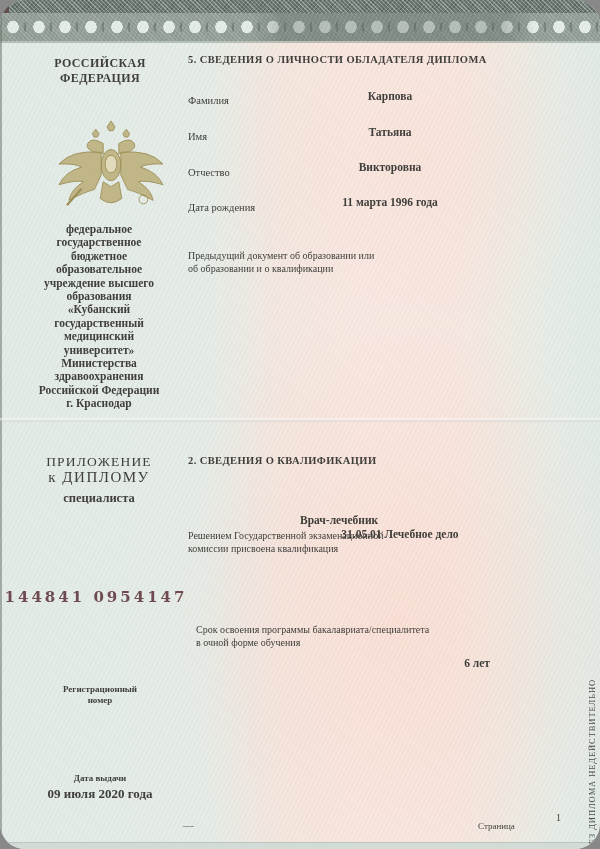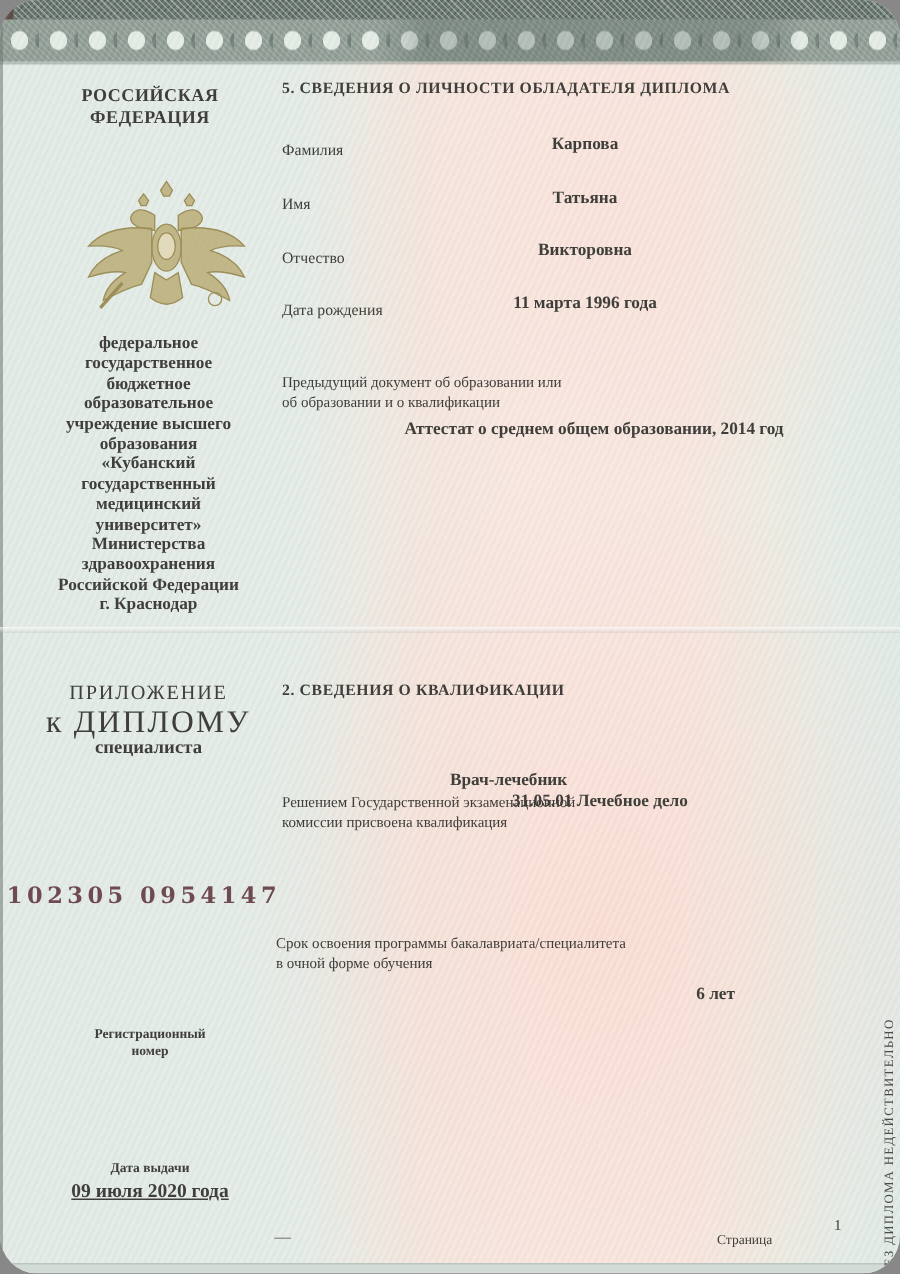--- a/index.html
+++ b/index.html
@@ -38,39 +38,39 @@
     background:linear-gradient(rgba(255,255,255,0.65), rgba(150,150,145,0.18));}
   .bottom-strip{position:absolute;left:0;right:0;bottom:0;height:6px;background:#d3dbd7;border-top:1px solid #bcc6c1;}
   
   .abs{position:absolute;white-space:pre-line;}
   .c{text-align:center;}
   
   .country{top:56px;left:28px;width:144px;font-size:12px;font-weight:bold;line-height:1.25;letter-spacing:0.4px;}
   .emblem{position:absolute;top:120px;left:52px;width:118px;height:98px;}
   .institution{top:223px;left:16px;width:166px;font-size:11.5px;font-weight:bold;line-height:13.4px;}
   .supp1{top:454px;left:18px;width:162px;font-size:13.5px;letter-spacing:1.2px;}
-  .supp2{top:469px;left:18px;width:162px;font-size:21px;letter-spacing:1.5px;}
+  .supp2{top:469px;left:18px;width:162px;font-size:15px;letter-spacing:1.5px;}
   .supp3{top:491px;left:18px;width:162px;font-size:12.5px;font-weight:bold;}
   .serial{top:588px;left:4px;width:184px;font-size:15px;font-weight:600;letter-spacing:3px;
     font-family:"DejaVu Serif",serif;color:var(--serial_red,#6f4a50);}
   .reglabel{top:684px;left:30px;width:140px;font-size:9px;font-weight:bold;line-height:1.25;}
   .regnum{top:706px;left:30px;width:140px;font-size:13px;font-weight:bold;}
   .datelabel{top:773px;left:30px;width:140px;font-size:9px;font-weight:bold;}
-  .dateval{top:786px;left:20px;width:160px;font-size:13px;font-weight:bold;text-decoration:underline;}
+  .dateval{top:786px;left:20px;width:160px;font-size:13px;font-weight:bold;}
   
   .h1{top:54px;left:188px;width:380px;font-size:10.5px;font-weight:bold;letter-spacing:0.4px;}
   .flabel{left:188px;width:120px;font-size:10.5px;}
   .fvalue{left:290px;width:200px;font-size:11.5px;font-weight:bold;text-align:center;}
   .prevlabel{top:250px;left:188px;width:320px;font-size:10px;line-height:12.5px;}
   .prevval{top:280px;left:235px;width:322px;font-size:11.5px;font-weight:bold;text-align:center;}
   .h2{top:455px;left:188px;width:380px;font-size:10.5px;font-weight:bold;letter-spacing:0.4px;}
   .declabel{top:490px;left:188px;width:320px;font-size:10px;line-height:12.5px;margin-top:40px;}
   .qual{top:514px;left:300px;width:200px;font-size:11.5px;font-weight:bold;}
   .spec{top:528px;left:300px;width:200px;font-size:11.5px;font-weight:bold;text-align:center;}
-  .durlabel{top:624px;left:184px;width:330px;font-size:10px;line-height:12.5px;}
+  .durlabel{top:624px;left:196px;width:330px;font-size:10px;line-height:12.5px;}
   .durval{top:657px;left:290px;width:200px;font-size:11.5px;font-weight:bold;text-align:right;}
   
   .dash{top:819px;left:183px;width:24px;font-size:11px;color:#5a5a55;}
   .pagelabel{top:821px;left:478px;width:60px;font-size:9px;}
   .pagenum{top:812px;left:556px;width:16px;font-size:10px;}
   .sidetext{position:absolute;top:638px;right:3px;height:212px;
     writing-mode:vertical-rl;transform:rotate(180deg);
     font-size:8.5px;letter-spacing:0.9px;color:#4a4a46;white-space:nowrap;}
 </style>
 </head>
@@ -121,21 +121,21 @@
 университет»
 Министерства
 здравоохранения
 Российской Федерации
 г. Краснодар</div>
 
   <div class="abs c supp1">ПРИЛОЖЕНИЕ</div>
   <div class="abs c supp2">к ДИПЛОМУ</div>
   <div class="abs c supp3">специалиста</div>
 
-  <div class="abs c serial">102305 0954147</div>
+  <div class="abs c serial">144841 0954147</div>
 
   <div class="abs c reglabel">Регистрационный
 номер</div>
 
   <div class="abs c datelabel">Дата выдачи</div>
   <div class="abs c dateval">09 июля 2020 года</div>
 
   <div class="abs h1">5. СВЕДЕНИЯ О ЛИЧНОСТИ ОБЛАДАТЕЛЯ ДИПЛОМА</div>
 
   <div class="abs flabel" style="top:95px">Фамилия</div>
@@ -145,21 +145,20 @@
   <div class="abs fvalue" style="top:126px">Татьяна</div>
 
   <div class="abs flabel" style="top:167px">Отчество</div>
   <div class="abs fvalue" style="top:161px">Викторовна</div>
 
   <div class="abs flabel" style="top:202px">Дата рождения</div>
   <div class="abs fvalue" style="top:196px">11 марта 1996 года</div>
 
   <div class="abs prevlabel">Предыдущий документ об образовании или
 об образовании и о квалификации</div>
-  <div class="abs prevval">Аттестат о среднем общем образовании, 2014 год</div>
 
   <div class="abs h2">2. СВЕДЕНИЯ О КВАЛИФИКАЦИИ</div>
   <div class="abs declabel">Решением Государственной экзаменационной
 комиссии присвоена квалификация</div>
   <div class="abs qual">Врач-лечебник</div>
   <div class="abs spec">31.05.01 Лечебное дело</div>
   <div class="abs durlabel">Срок освоения программы бакалавриата/специалитета
 в очной форме обучения</div>
   <div class="abs durval">6 лет</div>
 

